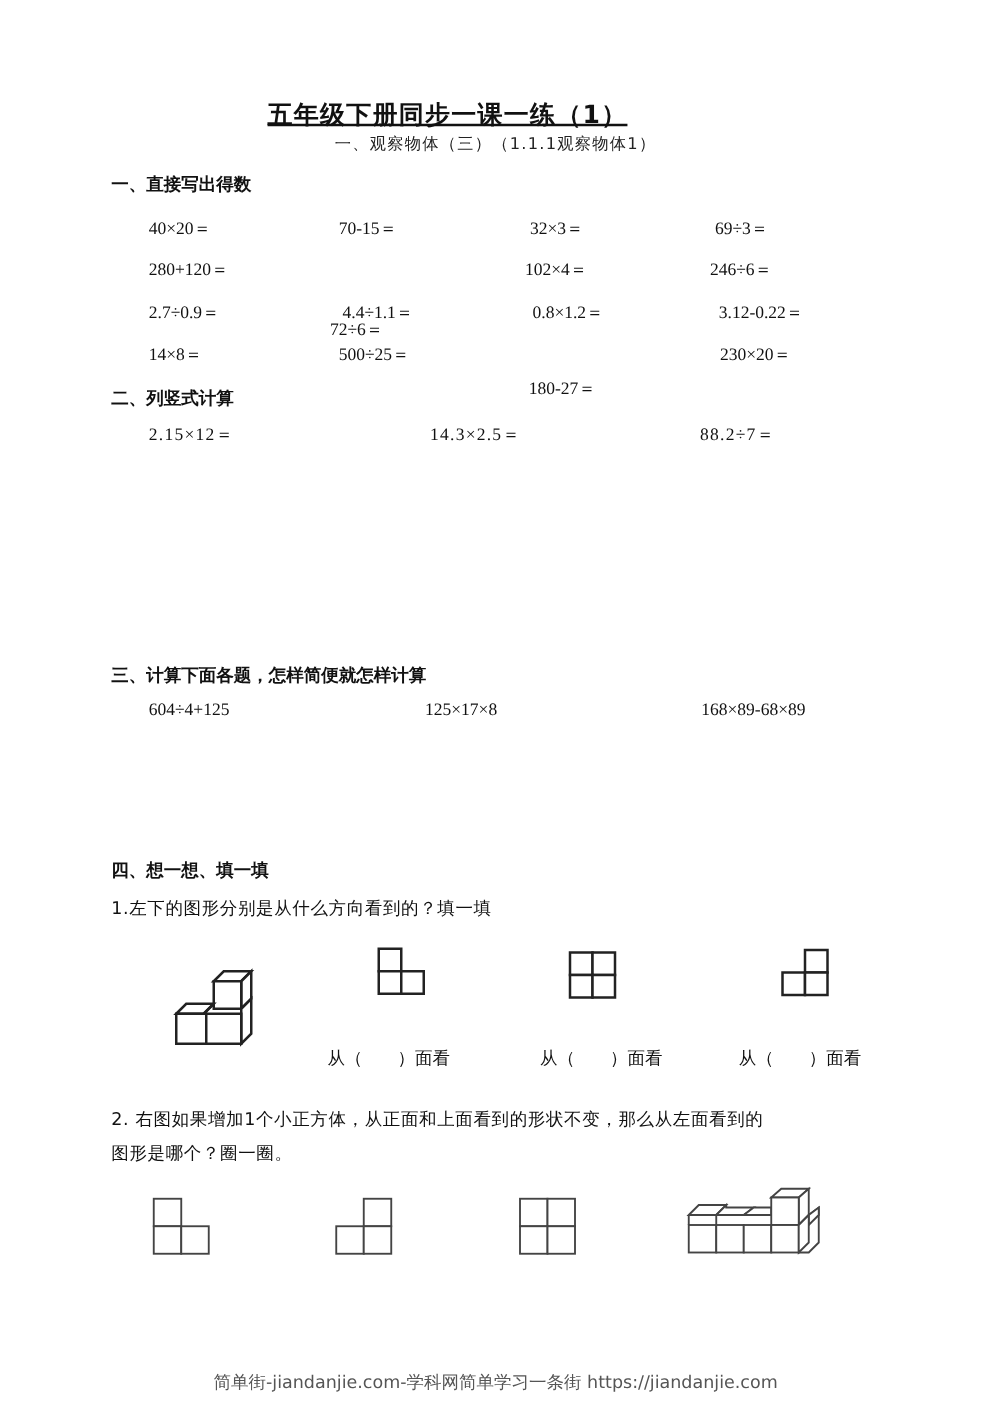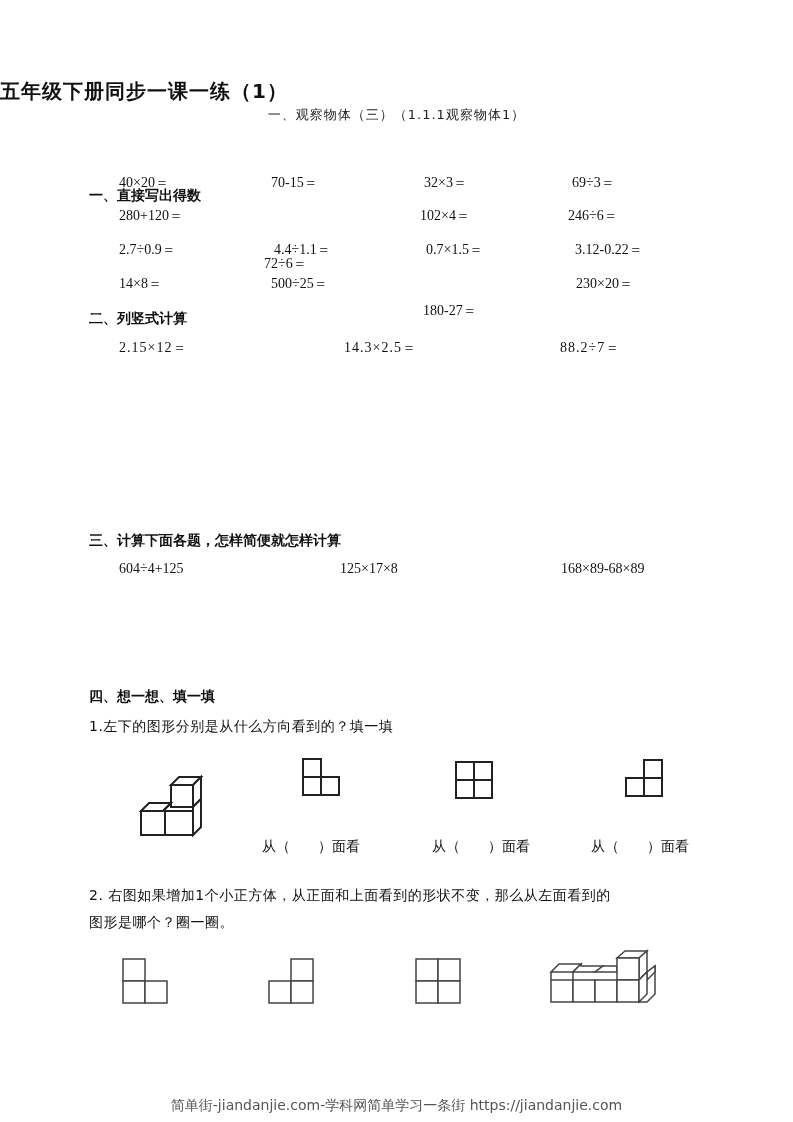--- a/index.html
+++ b/index.html
@@ -1,53 +1,53 @@
 <!DOCTYPE html>
 <html><head>
 <meta charset="utf-8">
 <style>
   html, body { margin: 0; padding: 0; background: #ffffff; }
   body { width: 793px; height: 1122px; position: relative; overflow: hidden;
          font-family: "DejaVu Serif", "Liberation Serif", serif; color: #111; }
   .abs { position: absolute; white-space: nowrap; }
-  .title { left: 0; width: 716px; top: 78px; font-size: 20px; font-weight: bold;
-           font-family: "DejaVu Sans", sans-serif; letter-spacing: 1px; }
+  .title { left: 0; width: 716px; top: 78px; text-align: center; font-size: 20px; font-weight: bold;
+           font-family: "DejaVu Sans", sans-serif; letter-spacing: 1px; text-decoration: underline; }
   .subtitle { left: 0; width: 793px; top: 106px; text-align: center; font-size: 13px; color: #222;
               letter-spacing: 1px; font-family: "DejaVu Sans", sans-serif; }
   .section-h { font-size: 14px; font-weight: bold; font-family: "DejaVu Sans", sans-serif; left: 89px; }
   .eq { font-size: 14px; font-family: "Liberation Serif", serif; }
   .q { font-size: 14px; left: 89px; font-family: "DejaVu Sans", sans-serif; letter-spacing: 0.5px; }
   .caption { font-size: 14px; font-family: "DejaVu Sans", sans-serif; margin-top: 11px; }
   .footer { left: 0; width: 793px; top: 1071px; text-align: center; font-size: 14px; color: #555;
             font-family: "DejaVu Sans", sans-serif; margin-top: 26px; }
   svg { position: absolute; overflow: visible; }
   svg .s { fill: #fff; stroke: #222; stroke-width: 2; stroke-linejoin: miter; }
   svg .t { fill: #fff; stroke: #444; stroke-width: 1.5; }
 </style>
 </head>
 <body>
 
 <div class="abs title">五年级下册同步一课一练（1）</div>
 <div class="abs subtitle">一、观察物体（三）（1.1.1观察物体1）</div>
 
-<div class="abs section-h" style="top:139px;margin-top:48px;">一、直接写出得数</div>
+<div class="abs section-h" style="top:139px;">一、直接写出得数</div>
 
 <div class="abs eq" style="left:119px; top:174px;">40×20＝</div>
 <div class="abs eq" style="left:271px; top:174px;">70-15＝</div>
 <div class="abs eq" style="left:424px; top:174px;">32×3＝</div>
 <div class="abs eq" style="left:572px; top:174px;">69÷3＝</div>
 
 <div class="abs eq" style="left:119px; top:207px;">280+120＝</div>
 <div class="abs eq" style="left:264px; top:207px;margin-top:48px;">72÷6＝</div>
 <div class="abs eq" style="left:420px; top:207px;">102×4＝</div>
 <div class="abs eq" style="left:568px; top:207px;">246÷6＝</div>
 
 <div class="abs eq" style="left:119px; top:241px;">2.7÷0.9＝</div>
 <div class="abs eq" style="left:274px; top:241px;">4.4÷1.1＝</div>
-<div class="abs eq" style="left:426px; top:241px;">0.7×1.5＝</div>
+<div class="abs eq" style="left:426px; top:241px;">0.8×1.2＝</div>
 <div class="abs eq" style="left:575px; top:241px;">3.12-0.22＝</div>
 
 <div class="abs eq" style="left:119px; top:275px;">14×8＝</div>
 <div class="abs eq" style="left:271px; top:275px;">500÷25＝</div>
 <div class="abs eq" style="left:423px; top:275px;margin-top:27px;">180-27＝</div>
 <div class="abs eq" style="left:576px; top:275px;">230×20＝</div>
 
 <div class="abs section-h" style="top:310px;">二、列竖式计算</div>
 <div class="abs eq" style="left:119px; top:339px; letter-spacing:1px;">2.15×12＝</div>
 <div class="abs eq" style="left:344px; top:339px; letter-spacing:1px;">14.3×2.5＝</div>

